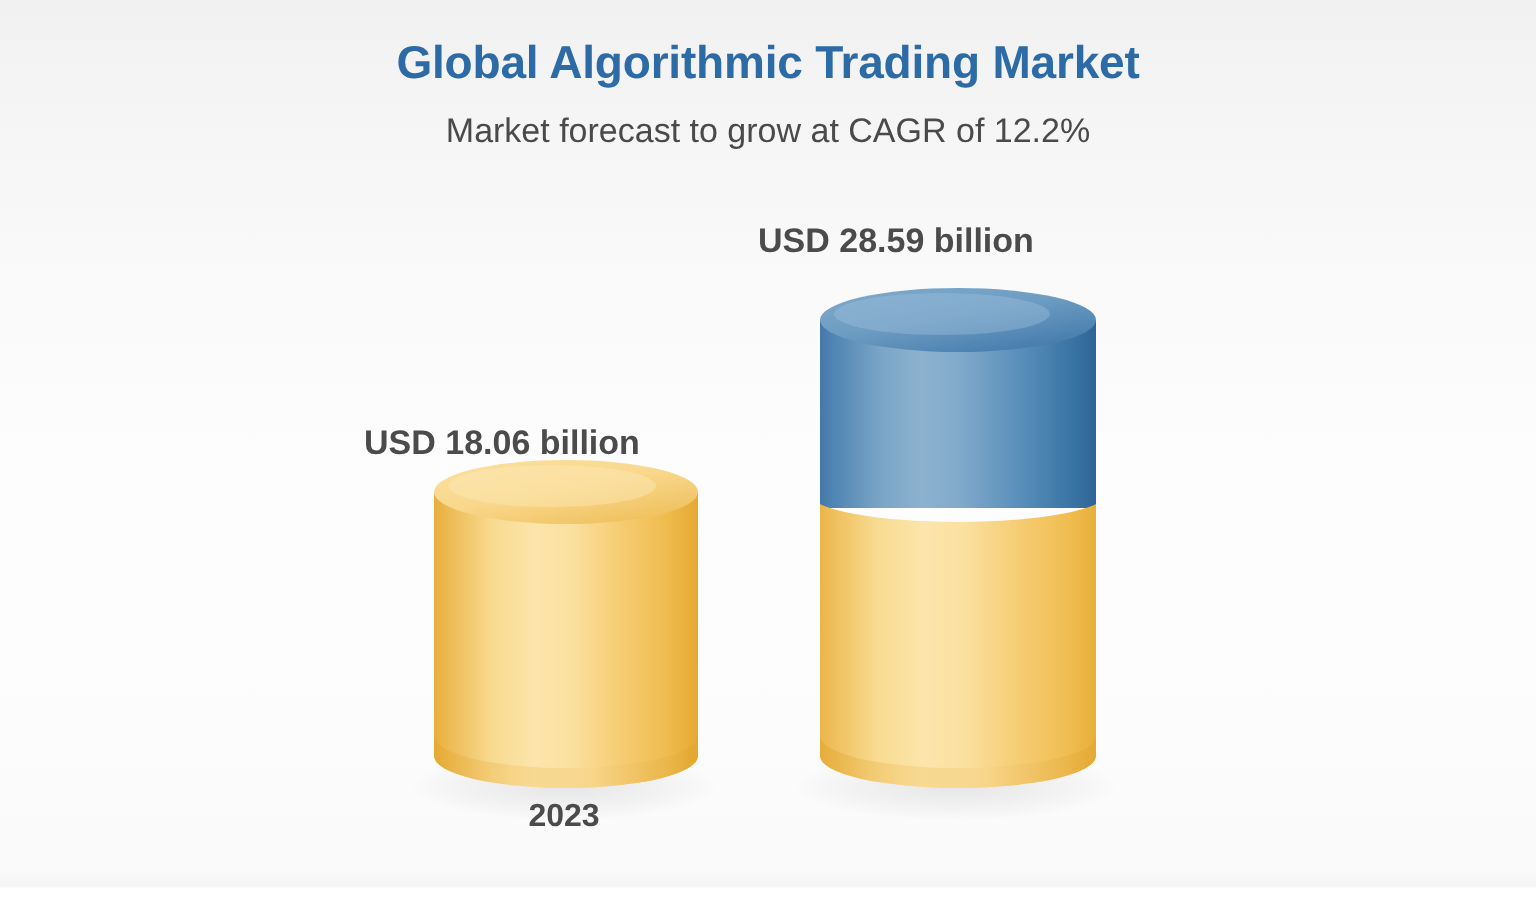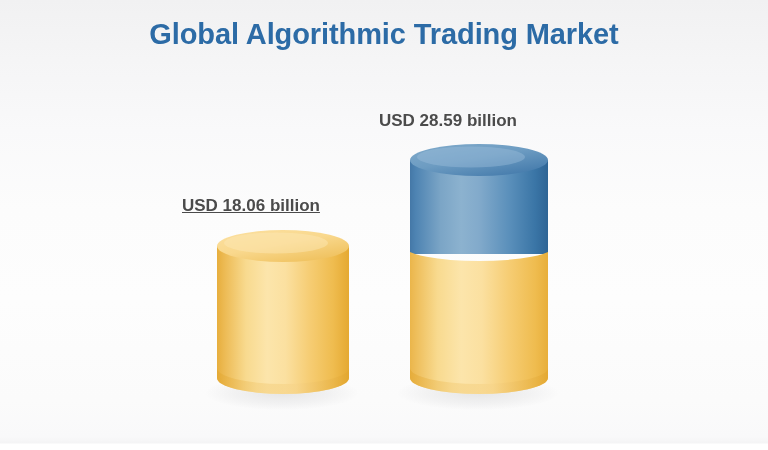--- a/index.html
+++ b/index.html
@@ -32,21 +32,21 @@
     overflow: hidden;
   }
 
   
   .chart-title {
     position: absolute;
     left: 0;
     top: 18px;
     width: 768px;
     text-align: center;
-    font-size: 29px;
+    font-size: 23px;
     font-weight: bold;
     letter-spacing: -0.1px;
     color: #2c6ba6;
     white-space: nowrap;
   }
   .chart-subtitle {
     position: absolute;
     left: 0;
     top: 56px;
     width: 768px;
@@ -59,21 +59,21 @@
 
   
   .value-label {
     position: absolute;
     text-align: left;
     font-size: 17px;
     font-weight: bold;
     color: #4b4b4b;
     white-space: nowrap;
   }
-  #label-2023 { left: 182px; top: 196px; width: 200px; text-decoration: underline; }
+  #label-2023 { left: 182px; top: 212px; width: 200px; }
   #label-2027 { left: 379px; top: 111px; width: 200px; }
 
   
   .cat-label {
     position: absolute;
     text-align: center;
     font-size: 16px;
     font-weight: bold;
     color: #4b4b4b;
     white-space: nowrap;
@@ -99,20 +99,21 @@
   }
   #shadow-2023 { left: 206px; top: 376px; width: 152px; height: 34px; }
   #shadow-2027 { left: 398px; top: 376px; width: 160px; height: 34px; }
 </style>
 </head>
 <body>
 
 <div id="canvas">
 
   <div class="chart-title">Global Algorithmic Trading Market</div>
+  <div class="chart-subtitle">Market forecast to grow at CAGR of 12.2%</div>
 
   <div class="ground-shadow" id="shadow-2023"></div>
   <div class="ground-shadow" id="shadow-2027"></div>
 
   <div class="cylinder" id="cyl-2023" style="left:212px; top:228px;">
     <svg class="cyl-svg" width="142" height="172" viewBox="0 0 142 172" xmlns="http://www.w3.org/2000/svg">
       <defs>
         <linearGradient id="yBody" x1="0" y1="0" x2="1" y2="0">
           <stop offset="0.00" stop-color="#e7ae3d"></stop>
           <stop offset="0.06" stop-color="#edbb55"></stop>
@@ -197,14 +198,15 @@
 
       <ellipse cx="74" cy="18" rx="69" ry="16" fill="url(#bTop)"></ellipse>
 
       <ellipse cx="66" cy="15" rx="54" ry="10.5" fill="#9dbedb" opacity="0.42"></ellipse>
     </svg>
   </div>
 
   <div class="value-label" id="label-2023">USD 18.06 billion</div>
   <div class="value-label" id="label-2027">USD 28.59 billion</div>
 
+  <div class="cat-label" id="cat-2023">2023</div>
 
 </div>
 
 </body></html>

